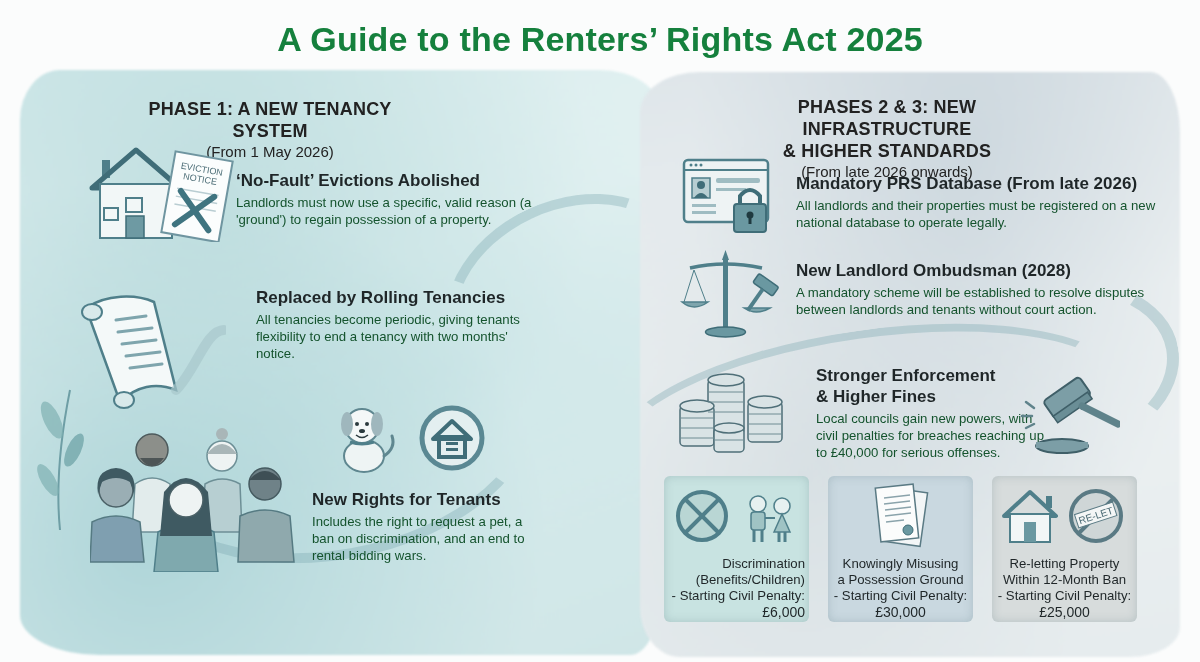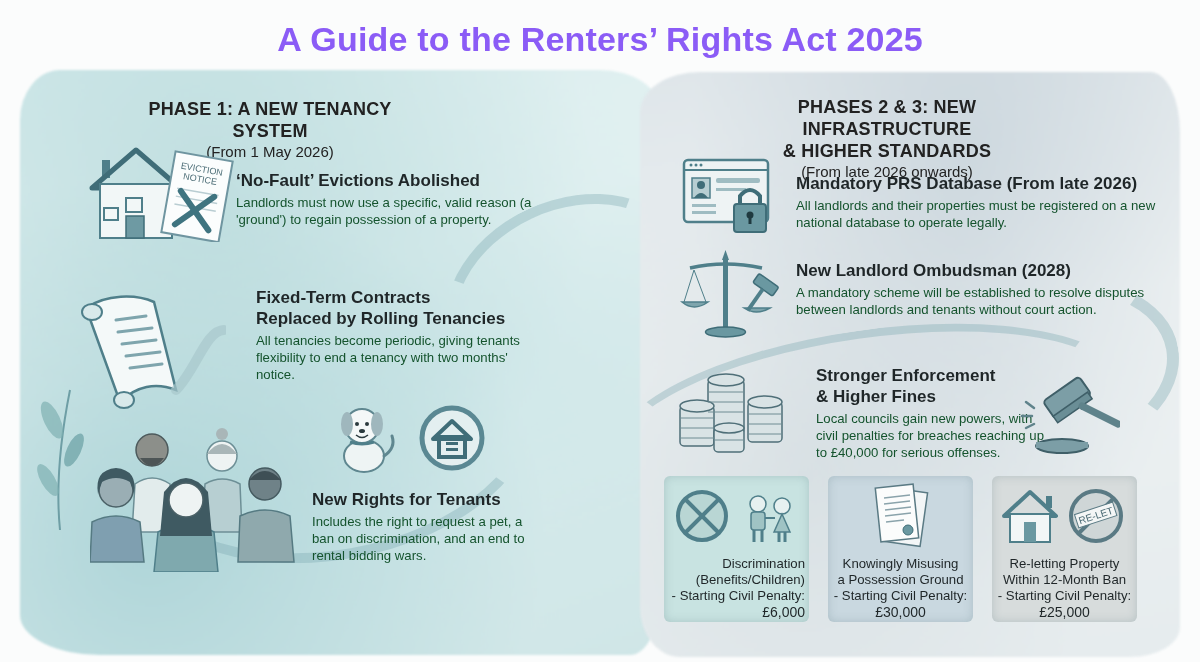--- a/index.html
+++ b/index.html
@@ -6,21 +6,21 @@
   html, body { width: 1200px; height: 662px; overflow: hidden; }
   body {
     position: relative;
     background: #fbfcfc;
     font-family: "Liberation Sans", "DejaVu Sans", sans-serif;
     color: #1f2527;
   }
   .title {
     position: absolute; left: 0; top: 20px; width: 1200px;
     text-align: center; font-size: 34px; font-weight: bold;
-    color: #8b5cf6; letter-spacing: 0.2px;
+    color: #15803d; letter-spacing: 0.2px;
   }
   
   .wash-left {
     position: absolute; left: 20px; top: 70px; width: 640px; height: 585px;
     background:
       radial-gradient(ellipse at 30% 20%, rgba(170,210,212,0.55), rgba(170,210,212,0) 60%),
       radial-gradient(ellipse at 20% 80%, rgba(150,200,205,0.65), rgba(150,200,205,0) 55%),
       radial-gradient(ellipse at 70% 50%, rgba(200,228,230,0.6), rgba(200,228,230,0) 70%),
       linear-gradient(160deg, #d5ebec 0%, #e4f2f2 40%, #cfe6e7 100%);
     border-radius: 40px 60px 30px 80px / 50px 40px 60px 40px;
@@ -112,21 +112,20 @@
       <line x1="40" y1="30" x2="70" y2="26"></line>
       <line x1="42" y1="42" x2="76" y2="38"></line>
       <line x1="46" y1="54" x2="80" y2="50"></line>
       <line x1="50" y1="66" x2="84" y2="62"></line>
       <line x1="54" y1="78" x2="86" y2="74"></line>
     </g>
     <path d="M100,100 C120,80 130,40 148,40" fill="none" stroke="#a8c7cc" stroke-width="10" stroke-linecap="round" opacity="0.7"></path>
   </svg>
 </div>
 <div class="block" style="left:256px;top:287px;width:270px;">
-  <div class="bt">Fixed-Term Contracts</div>
   <div class="bt">Replaced by Rolling Tenancies</div>
   <div class="bd">All tenancies become periodic, giving tenants flexibility to end a tenancy with two months' notice.</div>
 </div>
 
 <div class="icon" style="left:330px;top:400px;width:80px;height:75px;">
   <svg width="80" height="75" viewBox="0 0 80 75">
     <ellipse cx="34" cy="56" rx="20" ry="16" fill="#eef4f4" stroke="#5f8790" stroke-width="2"></ellipse>
     <circle cx="32" cy="26" r="17" fill="#f4f8f8" stroke="#5f8790" stroke-width="2"></circle>
     <ellipse cx="17" cy="24" rx="6" ry="12" fill="#9fb7bd"></ellipse>
     <ellipse cx="47" cy="24" rx="6" ry="12" fill="#9fb7bd"></ellipse>

